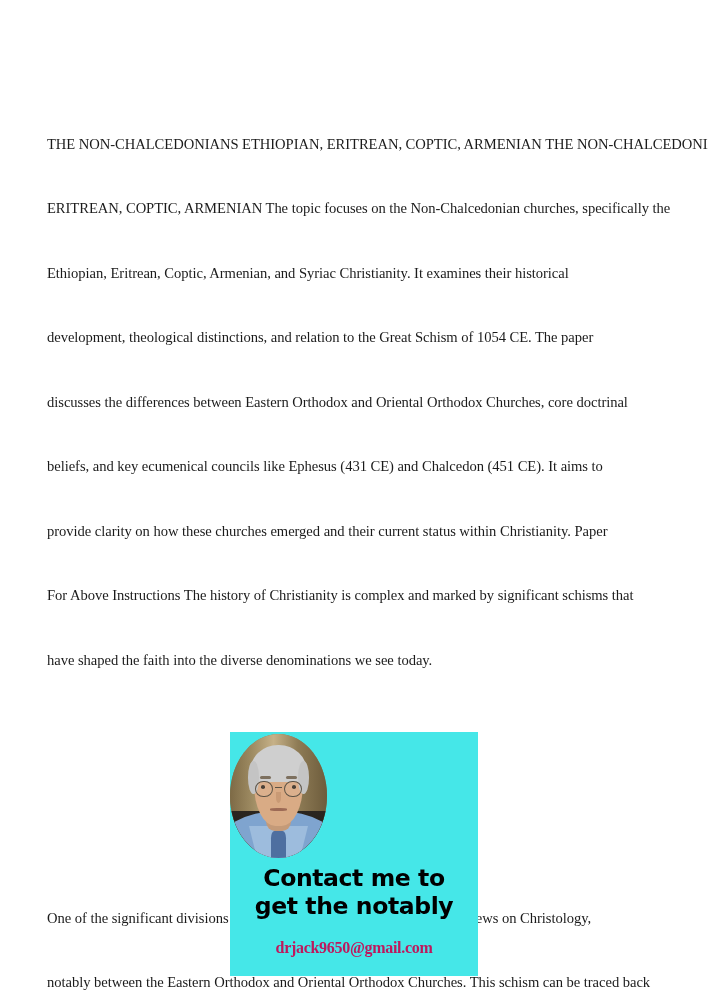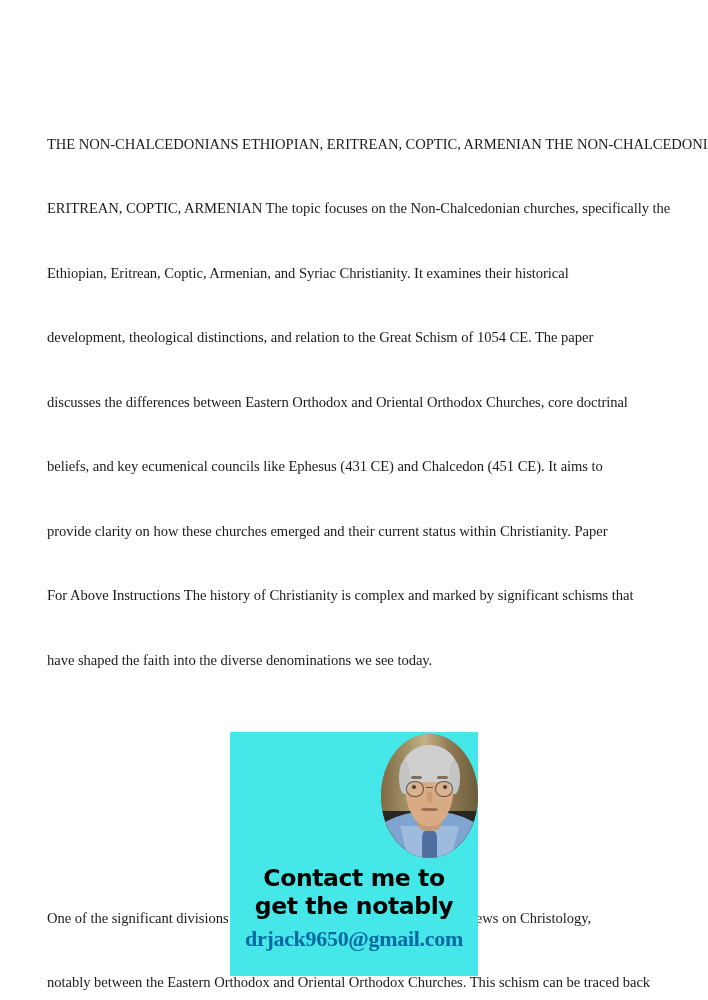--- a/index.html
+++ b/index.html
@@ -47,21 +47,21 @@
   .overlay {
     position: absolute;
     left: 230px;
     top: 732px;
     width: 248px;
     height: 244px;
     background: #45e7e8;
     overflow: hidden;
     display: flex;
     flex-direction: column;
-    align-items: flex-end;
+    align-items: flex-start;
   }
   .overlay-photo {
     position: relative;
     width: 97px;
     height: 124px;
     margin-top: 2px;
     border-radius: 50% / 50%;
     overflow: hidden;
     background: #8a7a53;
     flex: none;
@@ -205,26 +205,26 @@
     line-height: 28px;
     color: #000000;
     text-align: center;
     width: 100%;
     letter-spacing: -0.4px;
   }
   .overlay-line1 { margin-top: 6px; }
   .overlay-email {
     font-family: "Liberation Serif", "DejaVu Serif", serif;
     font-weight: 700;
-    font-size: 22px;
+    font-size: 16px;
     line-height: 28px;
-    color: #0369a1;
+    color: #be185d;
     text-align: center;
     width: 100%;
-    margin-top: 5px;
+    margin-top: 14px;
     letter-spacing: -0.3px;
   }
 </style>
 </head>
 <body>
 
 <div class="page">
 
   <div class="doc-body">
 

